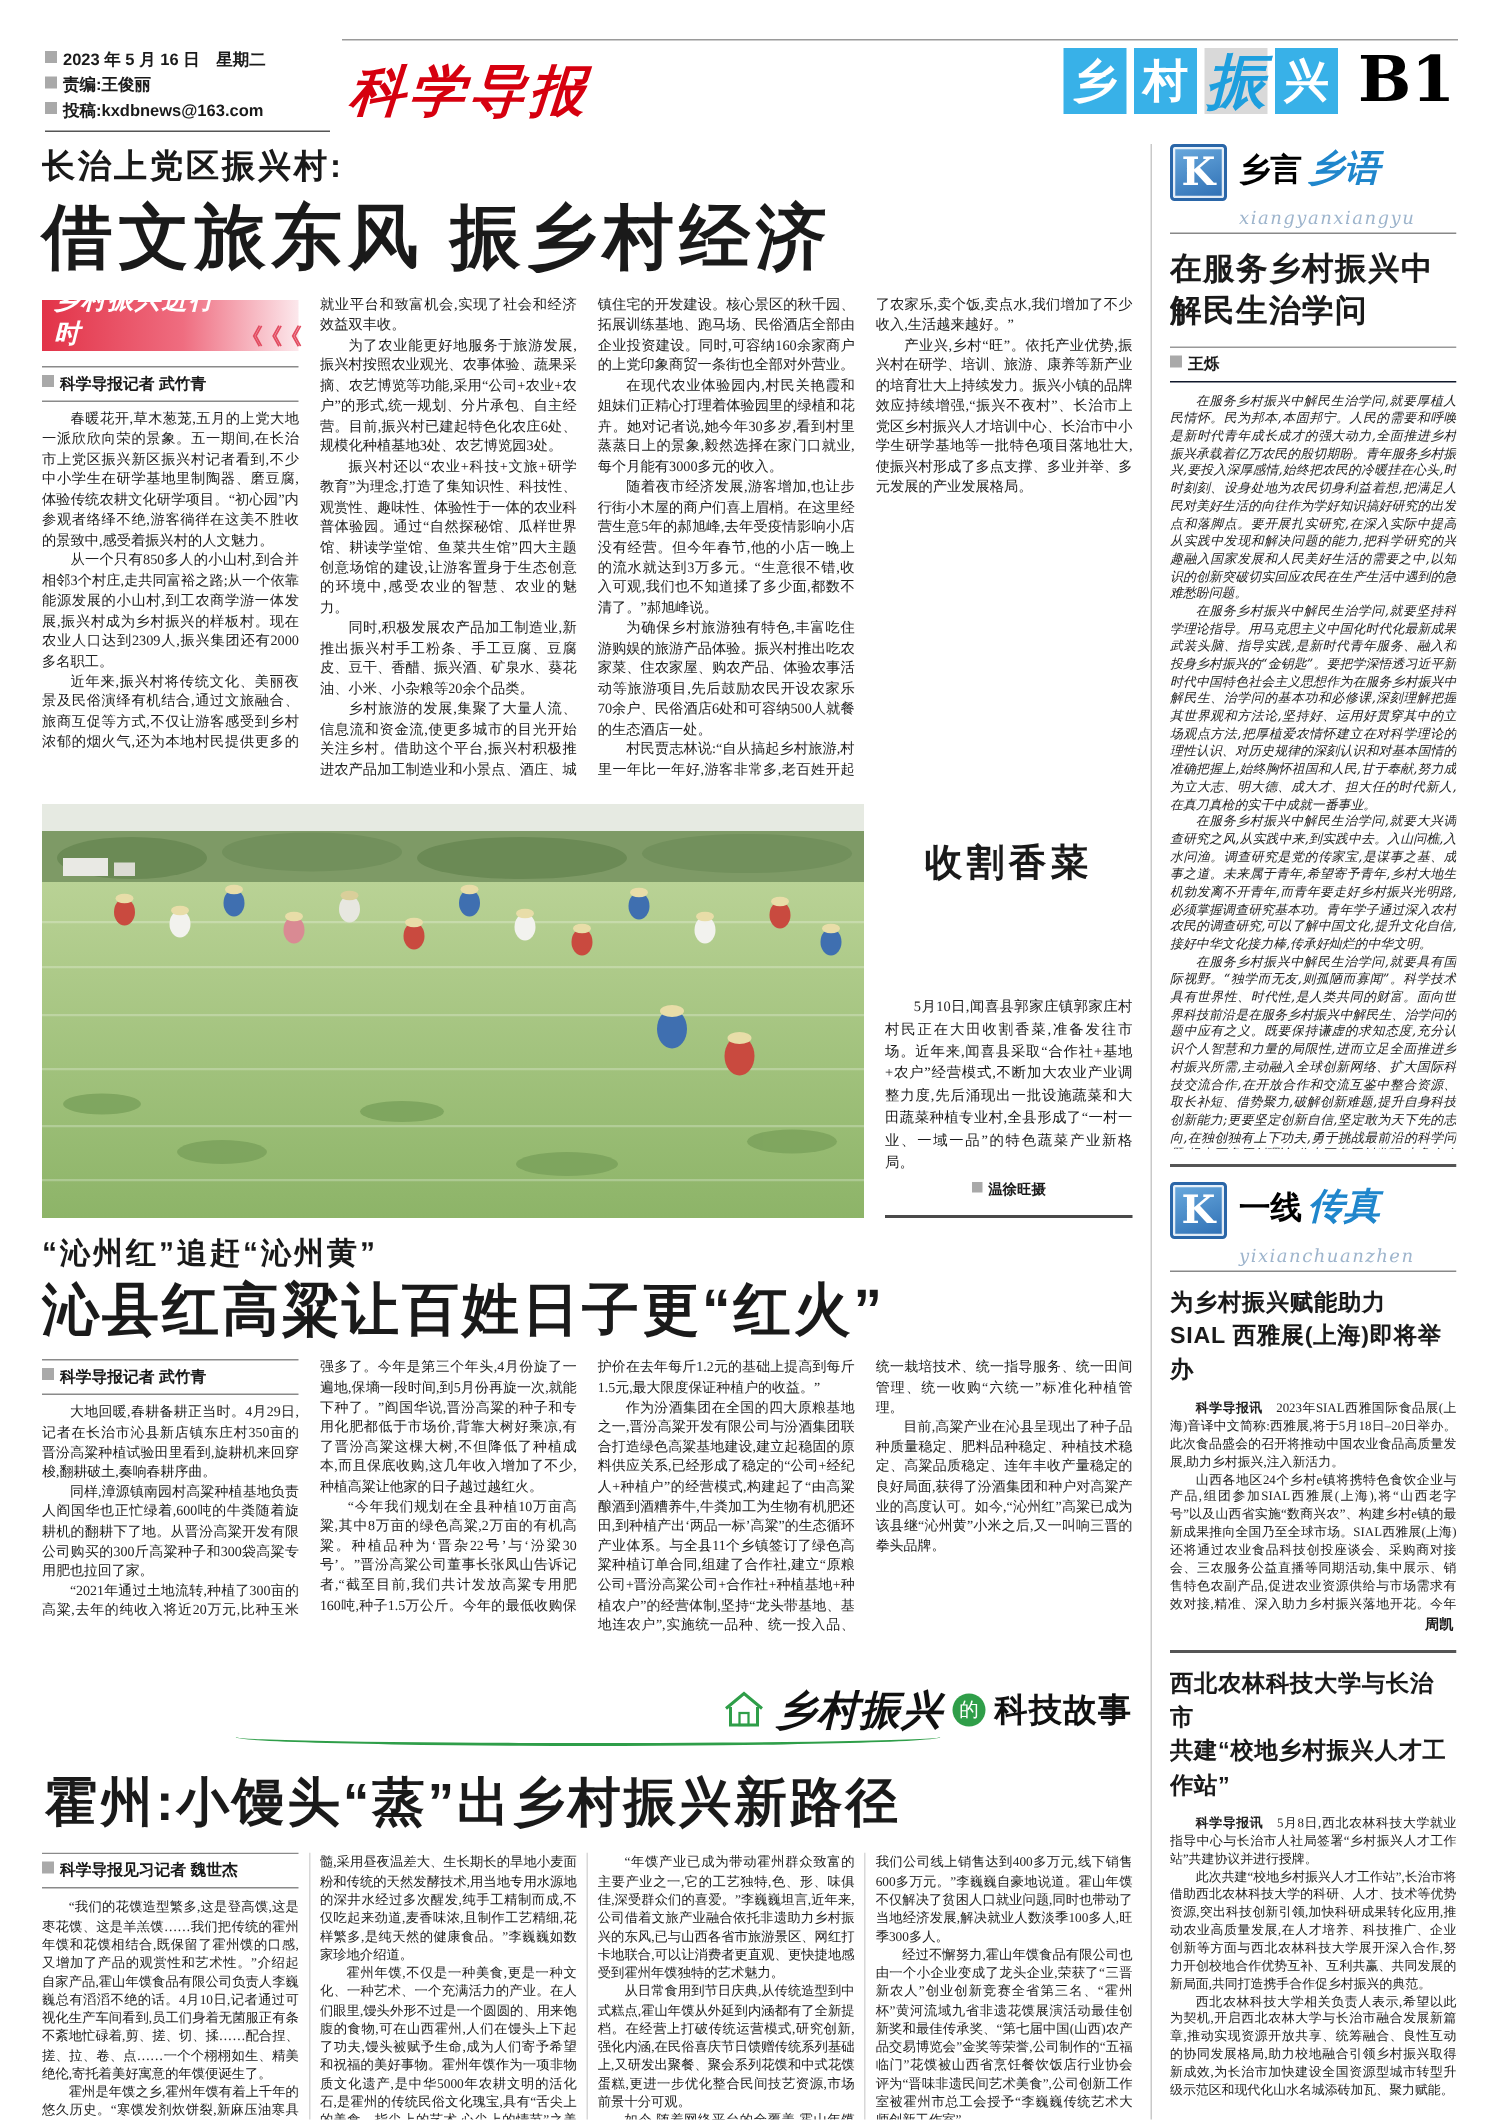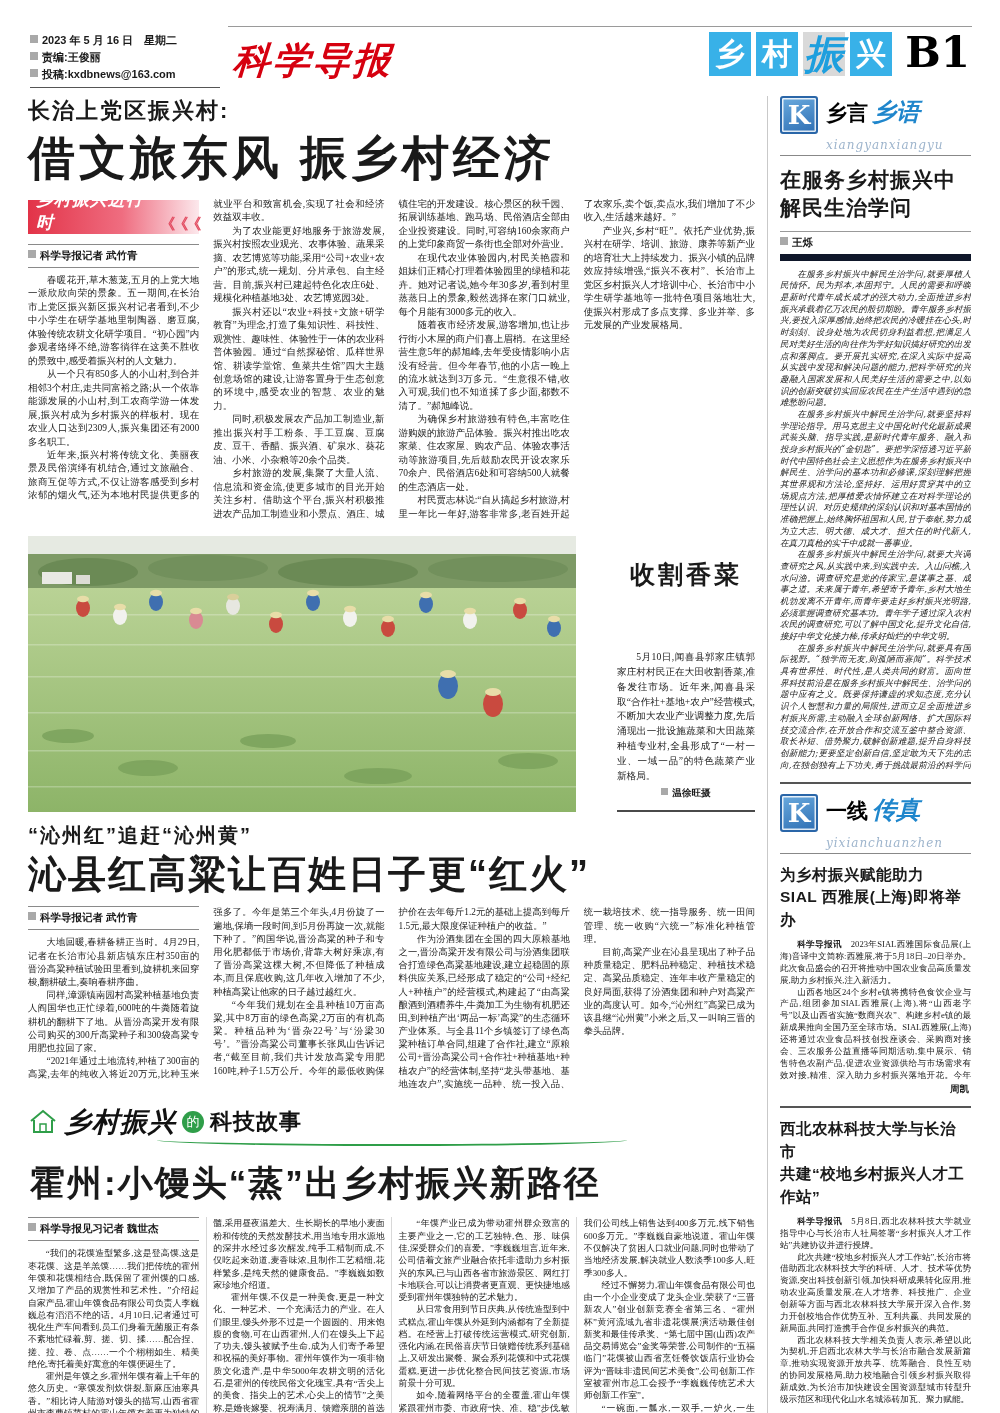--- a/index.html
+++ b/index.html
@@ -52,32 +52,32 @@
     border-top:1px solid #8a8a8a; border-bottom:1px solid #8a8a8a; padding:4px 0; margin-bottom:6px;
     break-inside:avoid; }
   .tagband { break-inside:avoid; margin:2px 0 10px 0; height:34px; display:flex; align-items:flex-end;
     background:linear-gradient(90deg,#e23348 0%,#ef6d80 55%,#fce8ec 100%);
     padding-left:8px; }
   .tagband .tagtxt { color:#fff; font-weight:bold; font-style:italic; font-size:17px; letter-spacing:1px;
     font-family:"DejaVu Serif", serif; }
   .tagband .tagmk { color:#e24b60; font-weight:bold; font-size:15px; margin-left:6px; letter-spacing:-2px; }
 
   
-  .photo-row { display:flex; margin-top:6px;gap:27px; }
+  .photo-row { display:flex; margin-top:6px; }
   .photo-frame { width:548px; height:276px; flex:none; }
   .photo-side { flex:1; margin-left:14px; display:flex; flex-direction:column; border-bottom:2px solid #4a4a4a; }
   .photo-title { text-align:center; font-family:"Liberation Sans", sans-serif; font-weight:bold;
     font-size:25px; letter-spacing:3px; margin-top:22px; }
   .photo-cap { margin-top:auto; font-size:9.6px; line-height:1.55; text-align:justify; text-indent:2em; }
   .photo-credit { text-align:center; font-size:9.6px; font-weight:bold; padding:3px 0 10px 0;
     font-family:"Liberation Sans", sans-serif; }
   .photo-credit .sq { width:7px; height:7px; }
 
   
-  .a3-badgewrap { text-align:left; margin-top:10px; }
+  .a3-badgewrap { text-align:right; margin-top:28px; }
   .a3-badge { display:inline-flex; align-items:center; gap:6px; }
   .a3-b1 { font-family:"DejaVu Serif", serif; font-weight:bold; font-style:italic; font-size:27px; color:#111; letter-spacing:1px; }
   .a3-b2 { width:22px; height:22px; border-radius:50%; background:#2f9e49; color:#fff; font-size:13px;
     display:inline-flex; align-items:center; justify-content:center; font-family:"Liberation Sans",sans-serif; }
   .a3-b3 { font-family:"Liberation Sans", sans-serif; font-weight:900; font-size:22px; color:#111; letter-spacing:1px; }
   .a3-swoosh { width:470px; height:8px; margin:-2px auto 0 auto;
     border-bottom:2.5px solid #2f9e49; border-radius:0 0 100% 100% / 0 0 12px 12px; }
   .headline3 { font-family:"Liberation Sans", sans-serif; font-weight:900; font-size:35px;
     letter-spacing:2px; margin:14px 0 10px 2px; }
 
@@ -91,21 +91,21 @@
   .sb-name .nb { font-family:"Liberation Sans", sans-serif; font-weight:900; font-size:21px; color:#000; }
   .sb-name .nc { font-family:"DejaVu Serif", serif; font-weight:bold; font-style:italic; font-size:24px; color:#1f86cc; }
   .sb-pinyin { font-family:"DejaVu Serif", serif; font-style:italic; font-size:12px; color:#9db4cc;
     letter-spacing:1px; margin:2px 0 0 46px; }
   .sb-hrule { border-bottom:1.5px solid #888; margin:3px 0 10px 0; }
   .sb-title { font-family:"Liberation Sans", sans-serif; font-weight:900; font-size:21px;
     line-height:1.35; letter-spacing:1px; }
   .sb-title2 { font-family:"Liberation Sans", sans-serif; font-weight:900; font-size:15.5px;
     line-height:1.45; letter-spacing:0.5px; }
   .sb-author { font-family:"Liberation Sans", sans-serif; font-weight:bold; font-size:10.5px;
-    border-top:1px solid #999; border-bottom:7px solid #0f172a; padding:4px 0; margin:8px 0; }
+    border-top:1px solid #999; border-bottom:1px solid #0f172a; padding:4px 0; margin:8px 0; }
   .sb-body1 { height:503px; overflow:hidden; }
   .sb-body1 p { font-size:8.6px; line-height:1.36; text-align:justify; text-indent:2em;
     font-style:italic; font-family:"DejaVu Serif", serif; color:#222; }
   .sb-body2 { height:142px; overflow:hidden; margin-top:8px; }
   .sb-body2 p, .sb-body3 p { font-size:8.6px; line-height:1.38; text-align:justify; text-indent:2em; color:#222; }
   .sb-body3 { height:196px; overflow:hidden; margin-top:8px; }
   .lead { font-weight:bold; font-family:"Liberation Sans", sans-serif; }
   .sb-sign { text-align:right; font-weight:bold; font-size:9.5px; font-family:"Liberation Sans", sans-serif; padding:2px 2px 0 0; }
   .sb-sep { border-top:2px solid #555; margin:10px 0; }
 </style>

